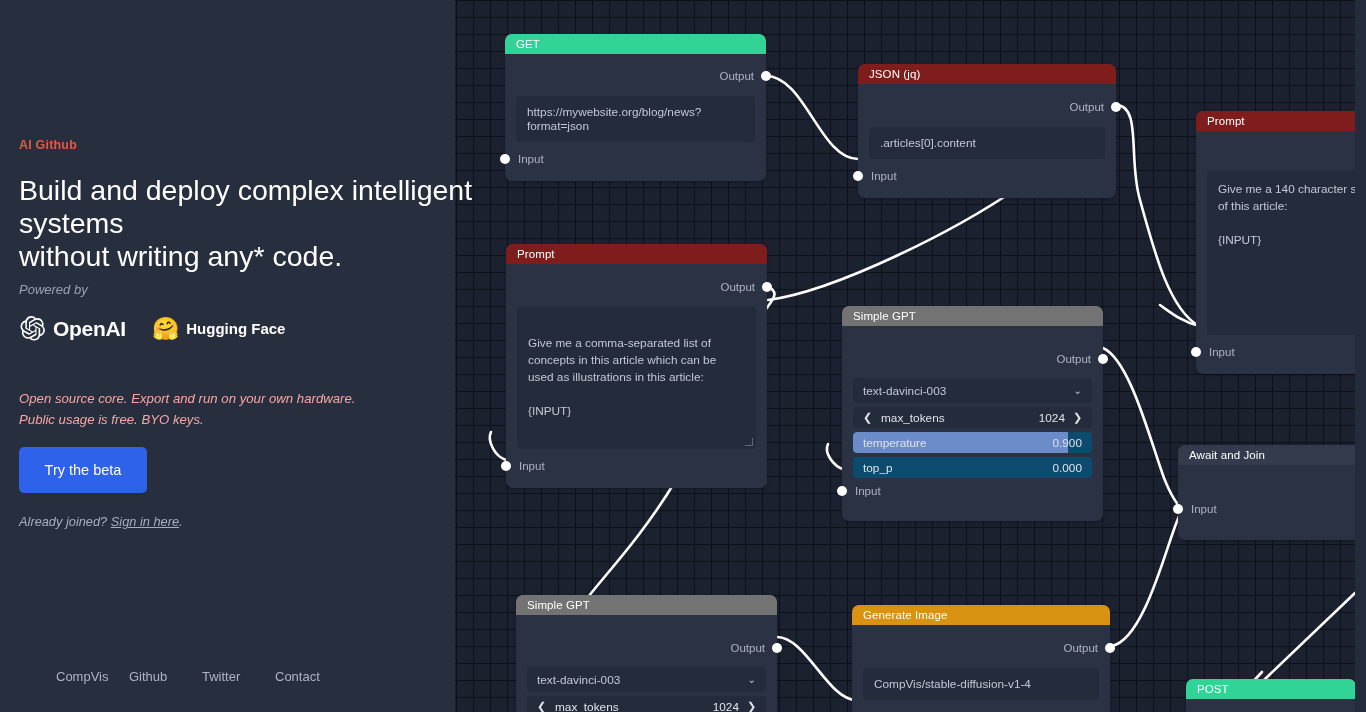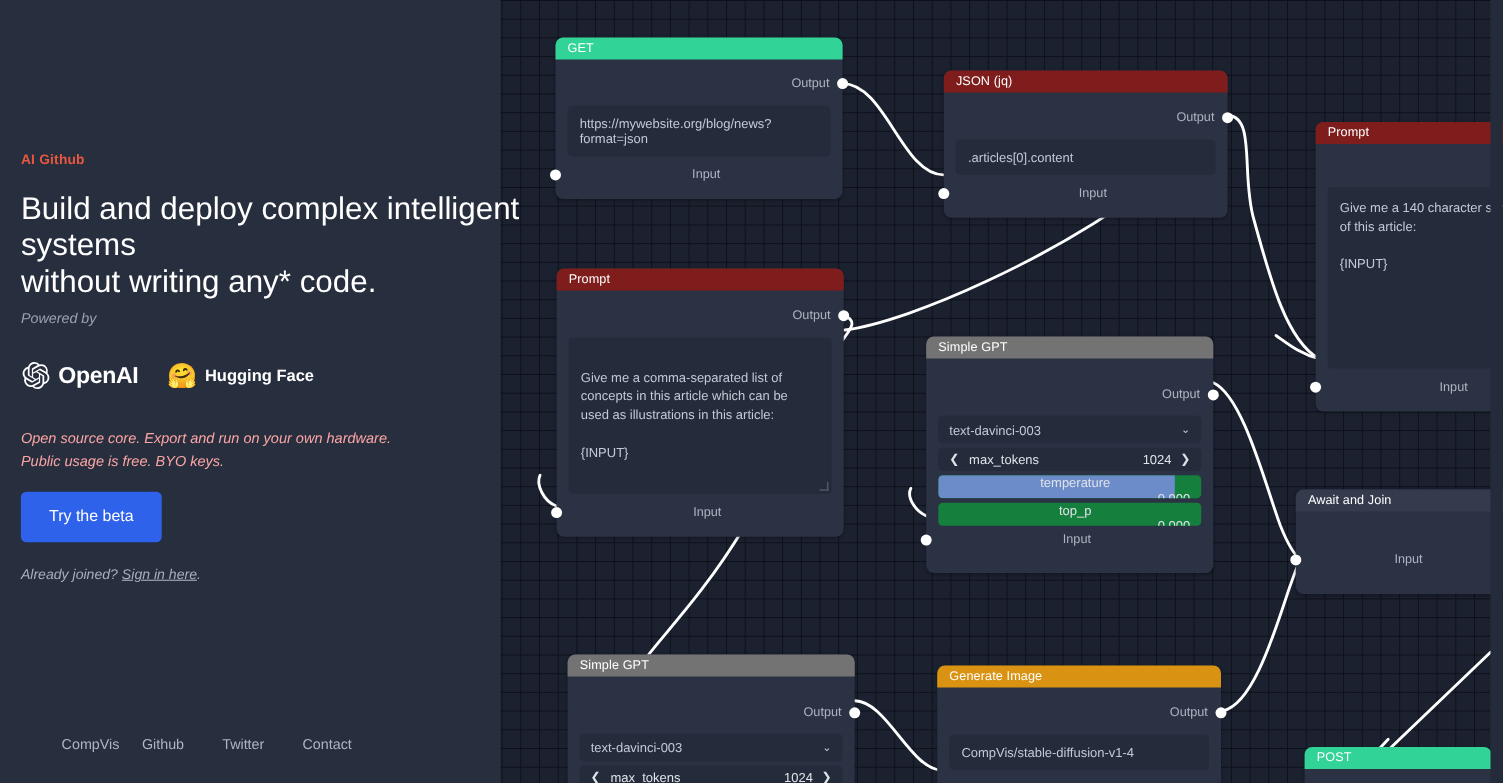--- a/index.html
+++ b/index.html
@@ -28,21 +28,21 @@
     width: 520px;
     font-size: 28.5px; line-height: 33px;
     color: #ffffff; font-weight: 400;
     white-space: pre-line;
   }
   #powered-by {
     position: absolute; left: 19px; top: 282px;
     font-size: 13px; font-style: italic; color: #9aa1b0;
   }
   #logos {
-    position: absolute; left: 19px; top: 328px;
+    position: absolute; left: 19px; top: 315px;
     display: flex; align-items: center; gap: 26px;
   }
   .logo-row { display: flex; align-items: center; gap: 7px; }
   .logo-text { font-size: 21px; font-weight: 700; color: #ffffff; letter-spacing: -.3px; }
   .hf-text { font-size: 15px; font-weight: 700; color: #ffffff; }
   #oa-mark { width: 27px; height: 27px; }
   #hf-mark { font-size: 22px; line-height: 22px; }
 
   #subcopy {
     position: absolute; left: 19px; top: 388px;
@@ -112,21 +112,21 @@
   .hdr-grey { background: #7f1d1d; }
   .hdr-blue { background: #737373; }
   .hdr-orange { background: #d99211; }
   .hdr-dark { background: #333b4d; }
 
   .port-row {
     position: relative; height: 18px;
     font-size: 11.5px; color: #aeb4c2;
   }
   .port-out { text-align: right; padding-right: 12px; line-height: 18px; }
-  .port-in { text-align: center; padding-left: 13px; line-height: 18px; }
+  .port-in { text-align: left; padding-left: 13px; line-height: 18px; }
   .dot {
     position: absolute; width: 10px; height: 10px;
     border-radius: 50%; background: #ffffff;
     top: 4px; z-index: 25;
   }
   .dot-right { right: -5px; }
   .dot-left  { left: -5px; }
 
   .field {
     margin: 0 11px; background: #242b3a;
@@ -153,22 +153,21 @@
     font-size: 11.8px; color: #dfe3ea;
     padding: 0 10px;
   }
   .ctl-select { justify-content: space-between; height: 25px; color: #c3c9d6; }
   .ctl-step { padding: 0 8px; }
   .ctl-step .arrow { color: #dfe3ea; font-size: 11px; width: 13px; text-align: center; }
   .ctl-step .lbl { flex: 1; padding-left: 7px; }
   .ctl-step .val { padding-right: 6px; }
   .ctl-slider {
     position: relative; overflow: hidden; padding: 0;
-    background: #15803d;
-    flex-direction: column;
+    background: #0c4a6e;
   }
   .slider-fill {
     position: absolute; left: 0; top: 0; bottom: 0;
     background: #6b8cc9; border-radius: 4px 0 0 4px;
   }
   .ctl-slider .sl-lbl { position: relative; z-index: 2; padding-left: 10px; }
   .ctl-slider .sl-val { position: relative; z-index: 2; margin-left: auto; padding-right: 10px; }
   .chev { font-size: 10px; color: #c3c9d6; }
 </style>
 </head>

